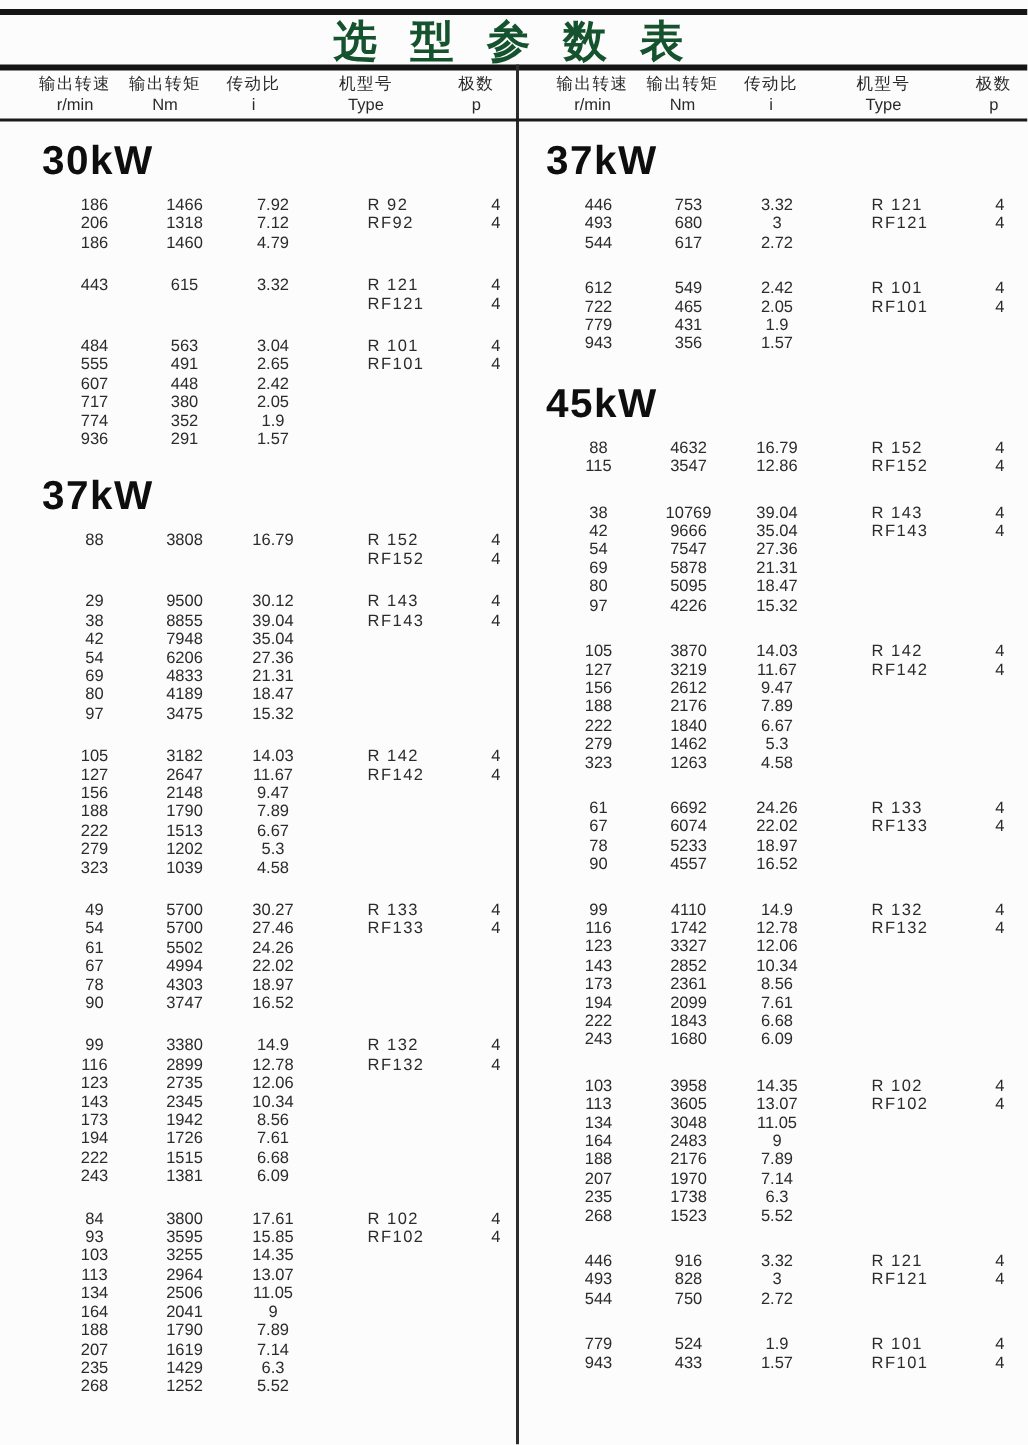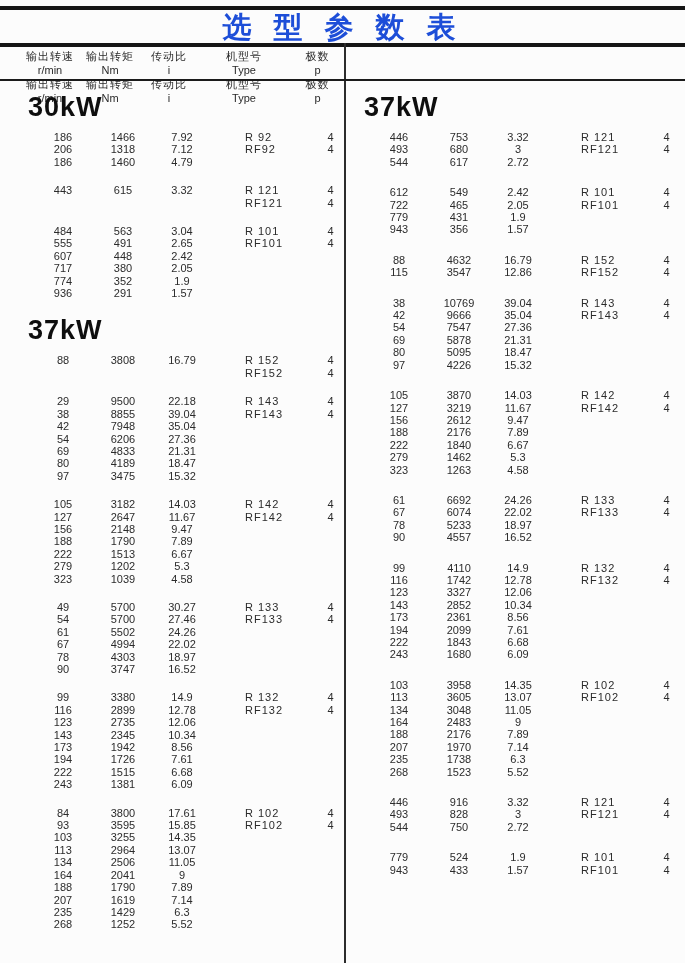--- a/index.html
+++ b/index.html
@@ -6,25 +6,25 @@
   body {
     width:685px; height:963px;
     background:#fcfcfc;
     font-family:"Liberation Sans", sans-serif;
     color:#242424;
     position:relative;
     overflow:hidden;
   }
   .rule-top    { position:absolute; left:0; right:0; top:6px;  height:4px; background:#151515; }
   .page-title  { position:absolute; left:0; top:8px; width:100%; text-align:center;
-                 font-size:29px; font-weight:bold; color:#1d4ed8; letter-spacing:7px; white-space:pre; }
+                 font-size:29px; font-weight:bold; color:#14532d; letter-spacing:7px; white-space:pre; }
   .rule-title  { position:absolute; left:0; right:0; top:43px; height:4px; background:#151515; }
   .v-divider   { position:absolute; left:344px; top:43px; bottom:0; width:2px; background:#2c2c2c; }
 
-  .col-header  { position:absolute; top:49px; left:0; width:614px; display:flex;flex-direction:column; }
+  .col-header  { position:absolute; top:49px; left:0; width:614px; display:flex; }
   .header-half { width:345px; }
   .header-half.right { width:340px; }
   .hgrid, .row {
     display:grid;
     grid-template-columns:60px 60px 58px 92px 55px;
     margin-left:20px;
   }
   .hcell { text-align:center; font-size:11px; color:#2a2a2a; }
   .hcell .lbl  { display:block; line-height:14px; letter-spacing:1px; }
   .hcell .unit { display:block; line-height:14px; }
@@ -204,21 +204,21 @@
           <span class="cell c1"></span>
           <span class="cell c2"></span>
           <span class="cell c3">RF152</span>
           <span class="cell c4">4</span>
         </div>
       </div>
       <div class="group">
         <div class="row">
           <span class="cell c0">29</span>
           <span class="cell c1">9500</span>
-          <span class="cell c2">22.18</span>
+          <span class="cell c2">30.12</span>
           <span class="cell c3">R 143</span>
           <span class="cell c4">4</span>
         </div>
         <div class="row">
           <span class="cell c0">38</span>
           <span class="cell c1">8855</span>
           <span class="cell c2">39.04</span>
           <span class="cell c3">RF143</span>
           <span class="cell c4">4</span>
         </div>
@@ -532,20 +532,21 @@
           <span class="cell c4"></span>
         </div>
         <div class="row">
           <span class="cell c0">943</span>
           <span class="cell c1">356</span>
           <span class="cell c2">1.57</span>
           <span class="cell c3"></span>
           <span class="cell c4"></span>
         </div>
       </div>
+      <div class="power-heading">45kW</div>
       <div class="group">
         <div class="row">
           <span class="cell c0">88</span>
           <span class="cell c1">4632</span>
           <span class="cell c2">16.79</span>
           <span class="cell c3">R 152</span>
           <span class="cell c4">4</span>
         </div>
         <div class="row">
           <span class="cell c0">115</span>

